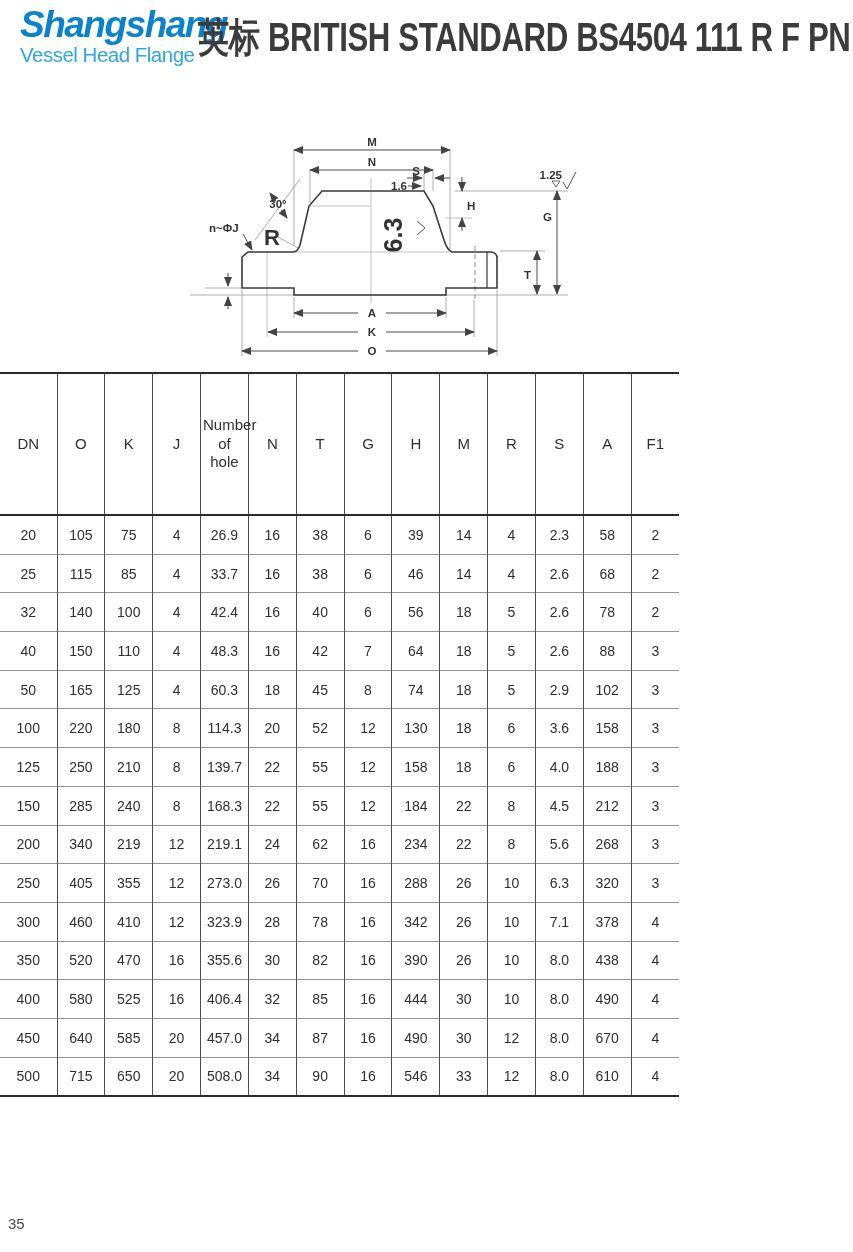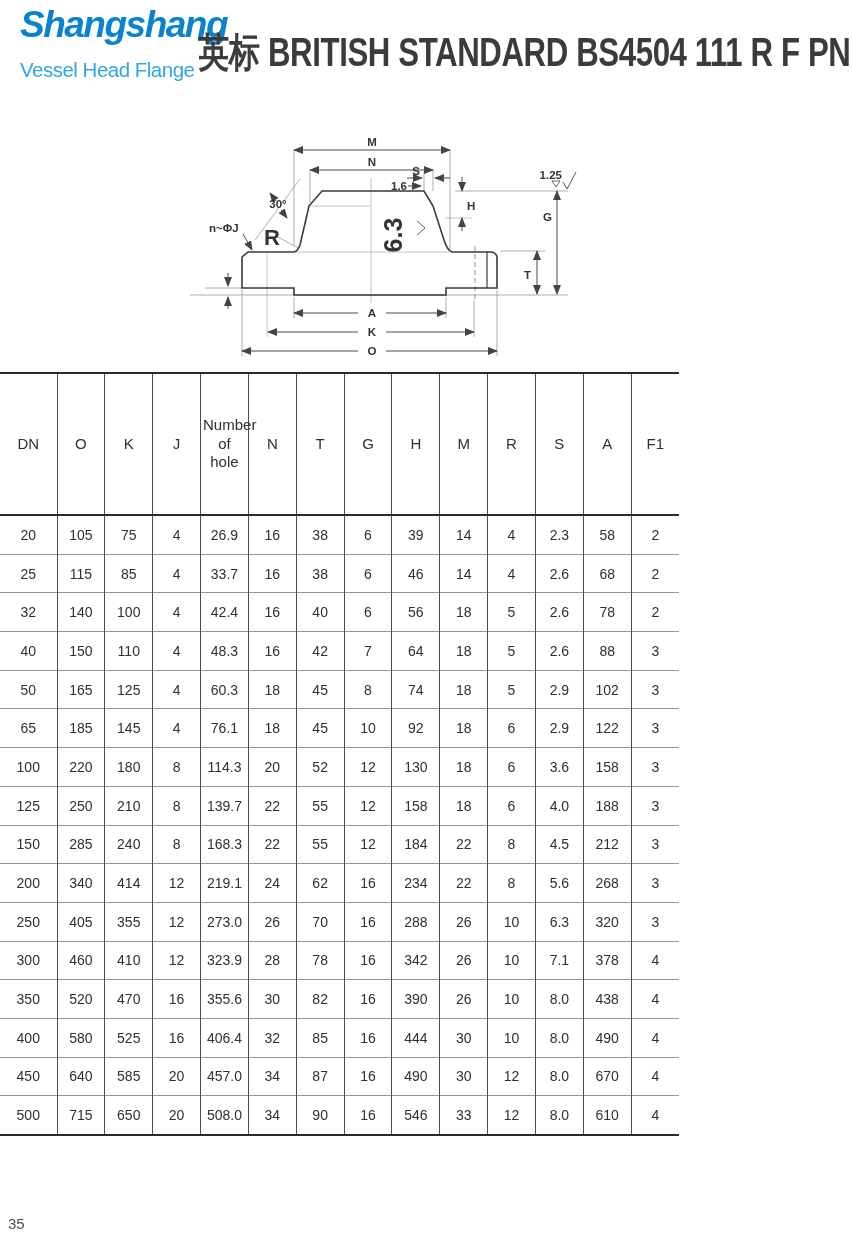--- a/index.html
+++ b/index.html
@@ -2,21 +2,21 @@
 <html><head>
 <meta charset="utf-8">
 <style>
   html,body{margin:0;padding:0;background:#fff;}
   .page{position:relative;width:853px;height:1252px;background:#ffffff;overflow:hidden;
         font-family:"Liberation Sans",sans-serif;color:#2f2f2f;}
   
   .header{position:absolute;top:6px;left:20px;display:flex;align-items:flex-end;}
   .brand{width:176px;flex:0 0 auto;line-height:1;}
   .brand-main{font-style:italic;font-weight:700;font-size:37px;letter-spacing:-1.5px;}
-  .brand-sub{font-size:20.5px;font-weight:500;letter-spacing:-0.5px;margin-top:17px;white-space:nowrap;}
+  .brand-sub{font-size:20.5px;font-weight:500;letter-spacing:-0.5px;margin-top:2px;white-space:nowrap;}
   .doc-title{font-size:40px;font-weight:700;color:#3b3b3d;white-space:nowrap;
              transform:scaleX(0.78);transform-origin:left bottom;margin:0 0 1px 2px;letter-spacing:-0.5px;}
   
   .drawing{position:absolute;top:115px;left:0;}
   
   .spec-table{position:absolute;top:372px;left:0;width:679px;border-collapse:collapse;table-layout:fixed;
               border-top:2.5px solid #2b2b2b;border-bottom:2.5px solid #2b2b2b;}
   .spec-table thead th{height:140px;font-weight:400;font-size:15px;vertical-align:middle;
               text-align:center;line-height:1.25;padding:0 2px;border-bottom:2.5px solid #2b2b2b;}
   .spec-table th+th, .spec-table td+td{border-left:1px solid #4f4f4f;}
@@ -238,36 +238,20 @@
           <td>45</td>
           <td>8</td>
           <td>74</td>
           <td>18</td>
           <td>5</td>
           <td>2.9</td>
           <td>102</td>
           <td>3</td>
         </tr>
         <tr>
-          <td>65</td>
-          <td>185</td>
-          <td>145</td>
-          <td>4</td>
-          <td>76.1</td>
-          <td>18</td>
-          <td>45</td>
-          <td>10</td>
-          <td>92</td>
-          <td>18</td>
-          <td>6</td>
-          <td>2.9</td>
-          <td>122</td>
-          <td>3</td>
-        </tr>
-        <tr>
           <td>100</td>
           <td>220</td>
           <td>180</td>
           <td>8</td>
           <td>114.3</td>
           <td>20</td>
           <td>52</td>
           <td>12</td>
           <td>130</td>
           <td>18</td>
@@ -304,21 +288,21 @@
           <td>184</td>
           <td>22</td>
           <td>8</td>
           <td>4.5</td>
           <td>212</td>
           <td>3</td>
         </tr>
         <tr>
           <td>200</td>
           <td>340</td>
-          <td>414</td>
+          <td>219</td>
           <td>12</td>
           <td>219.1</td>
           <td>24</td>
           <td>62</td>
           <td>16</td>
           <td>234</td>
           <td>22</td>
           <td>8</td>
           <td>5.6</td>
           <td>268</td>

